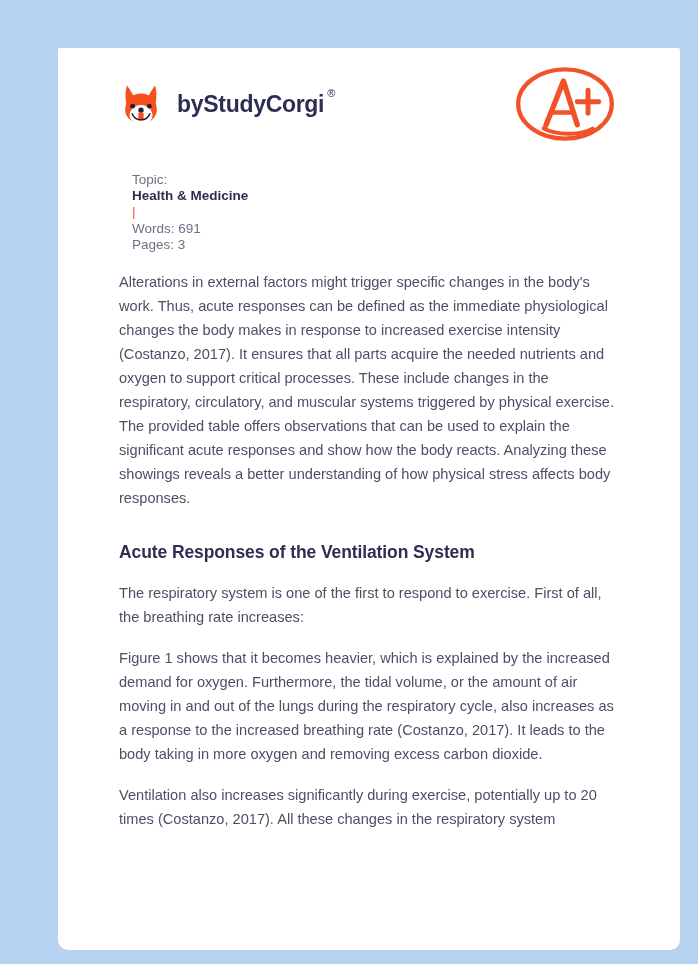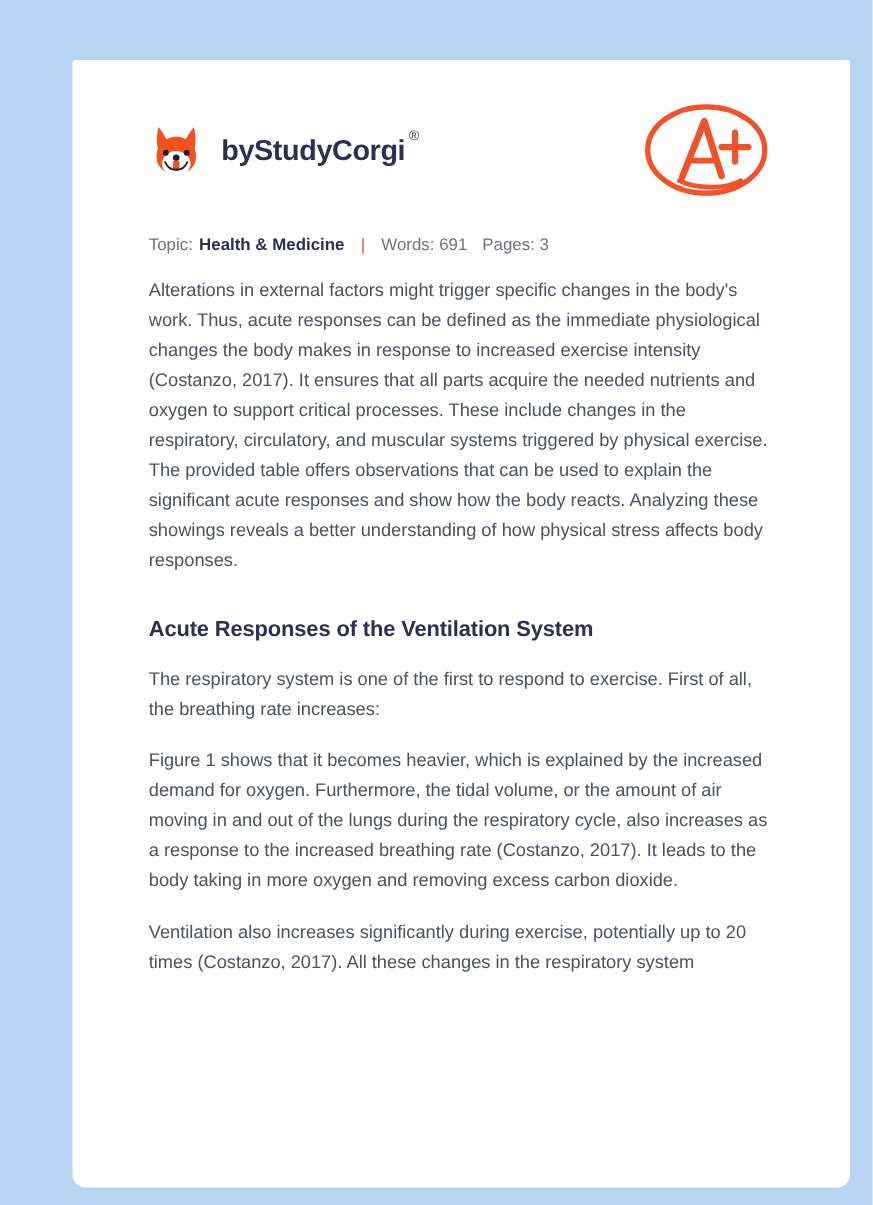--- a/index.html
+++ b/index.html
@@ -29,21 +29,21 @@
   .doc-inner {
     padding: 0 61px;
   }
 
   
   .doc-header {
     height: 104px;
     display: flex;
     align-items: center;
     justify-content: space-between;
-    padding-top: 20px;
+    padding-top: 4px;
   }
 
   .brand {
     display: flex;
     align-items: center;
     gap: 14px;
   }
 
   .corgi-logo {
     width: 44px;
@@ -87,20 +87,21 @@
   }
 
   .doc-meta {
     margin-top: 16px;
     font-size: 13.5px;
     color: #6e7183;
     line-height: 1.2;
     display: flex;
     align-items: baseline;
     flex-wrap: wrap;
+    flex-direction: column;
   }
   .doc-meta .meta-label { color: #6e7183; }
   .doc-meta .meta-topic {
     color: #2e2e52;
     font-weight: bold;
     margin-left: 5px;
   }
   .doc-meta .meta-sep {
     color: #f1522a;
     margin: 0 13px;

